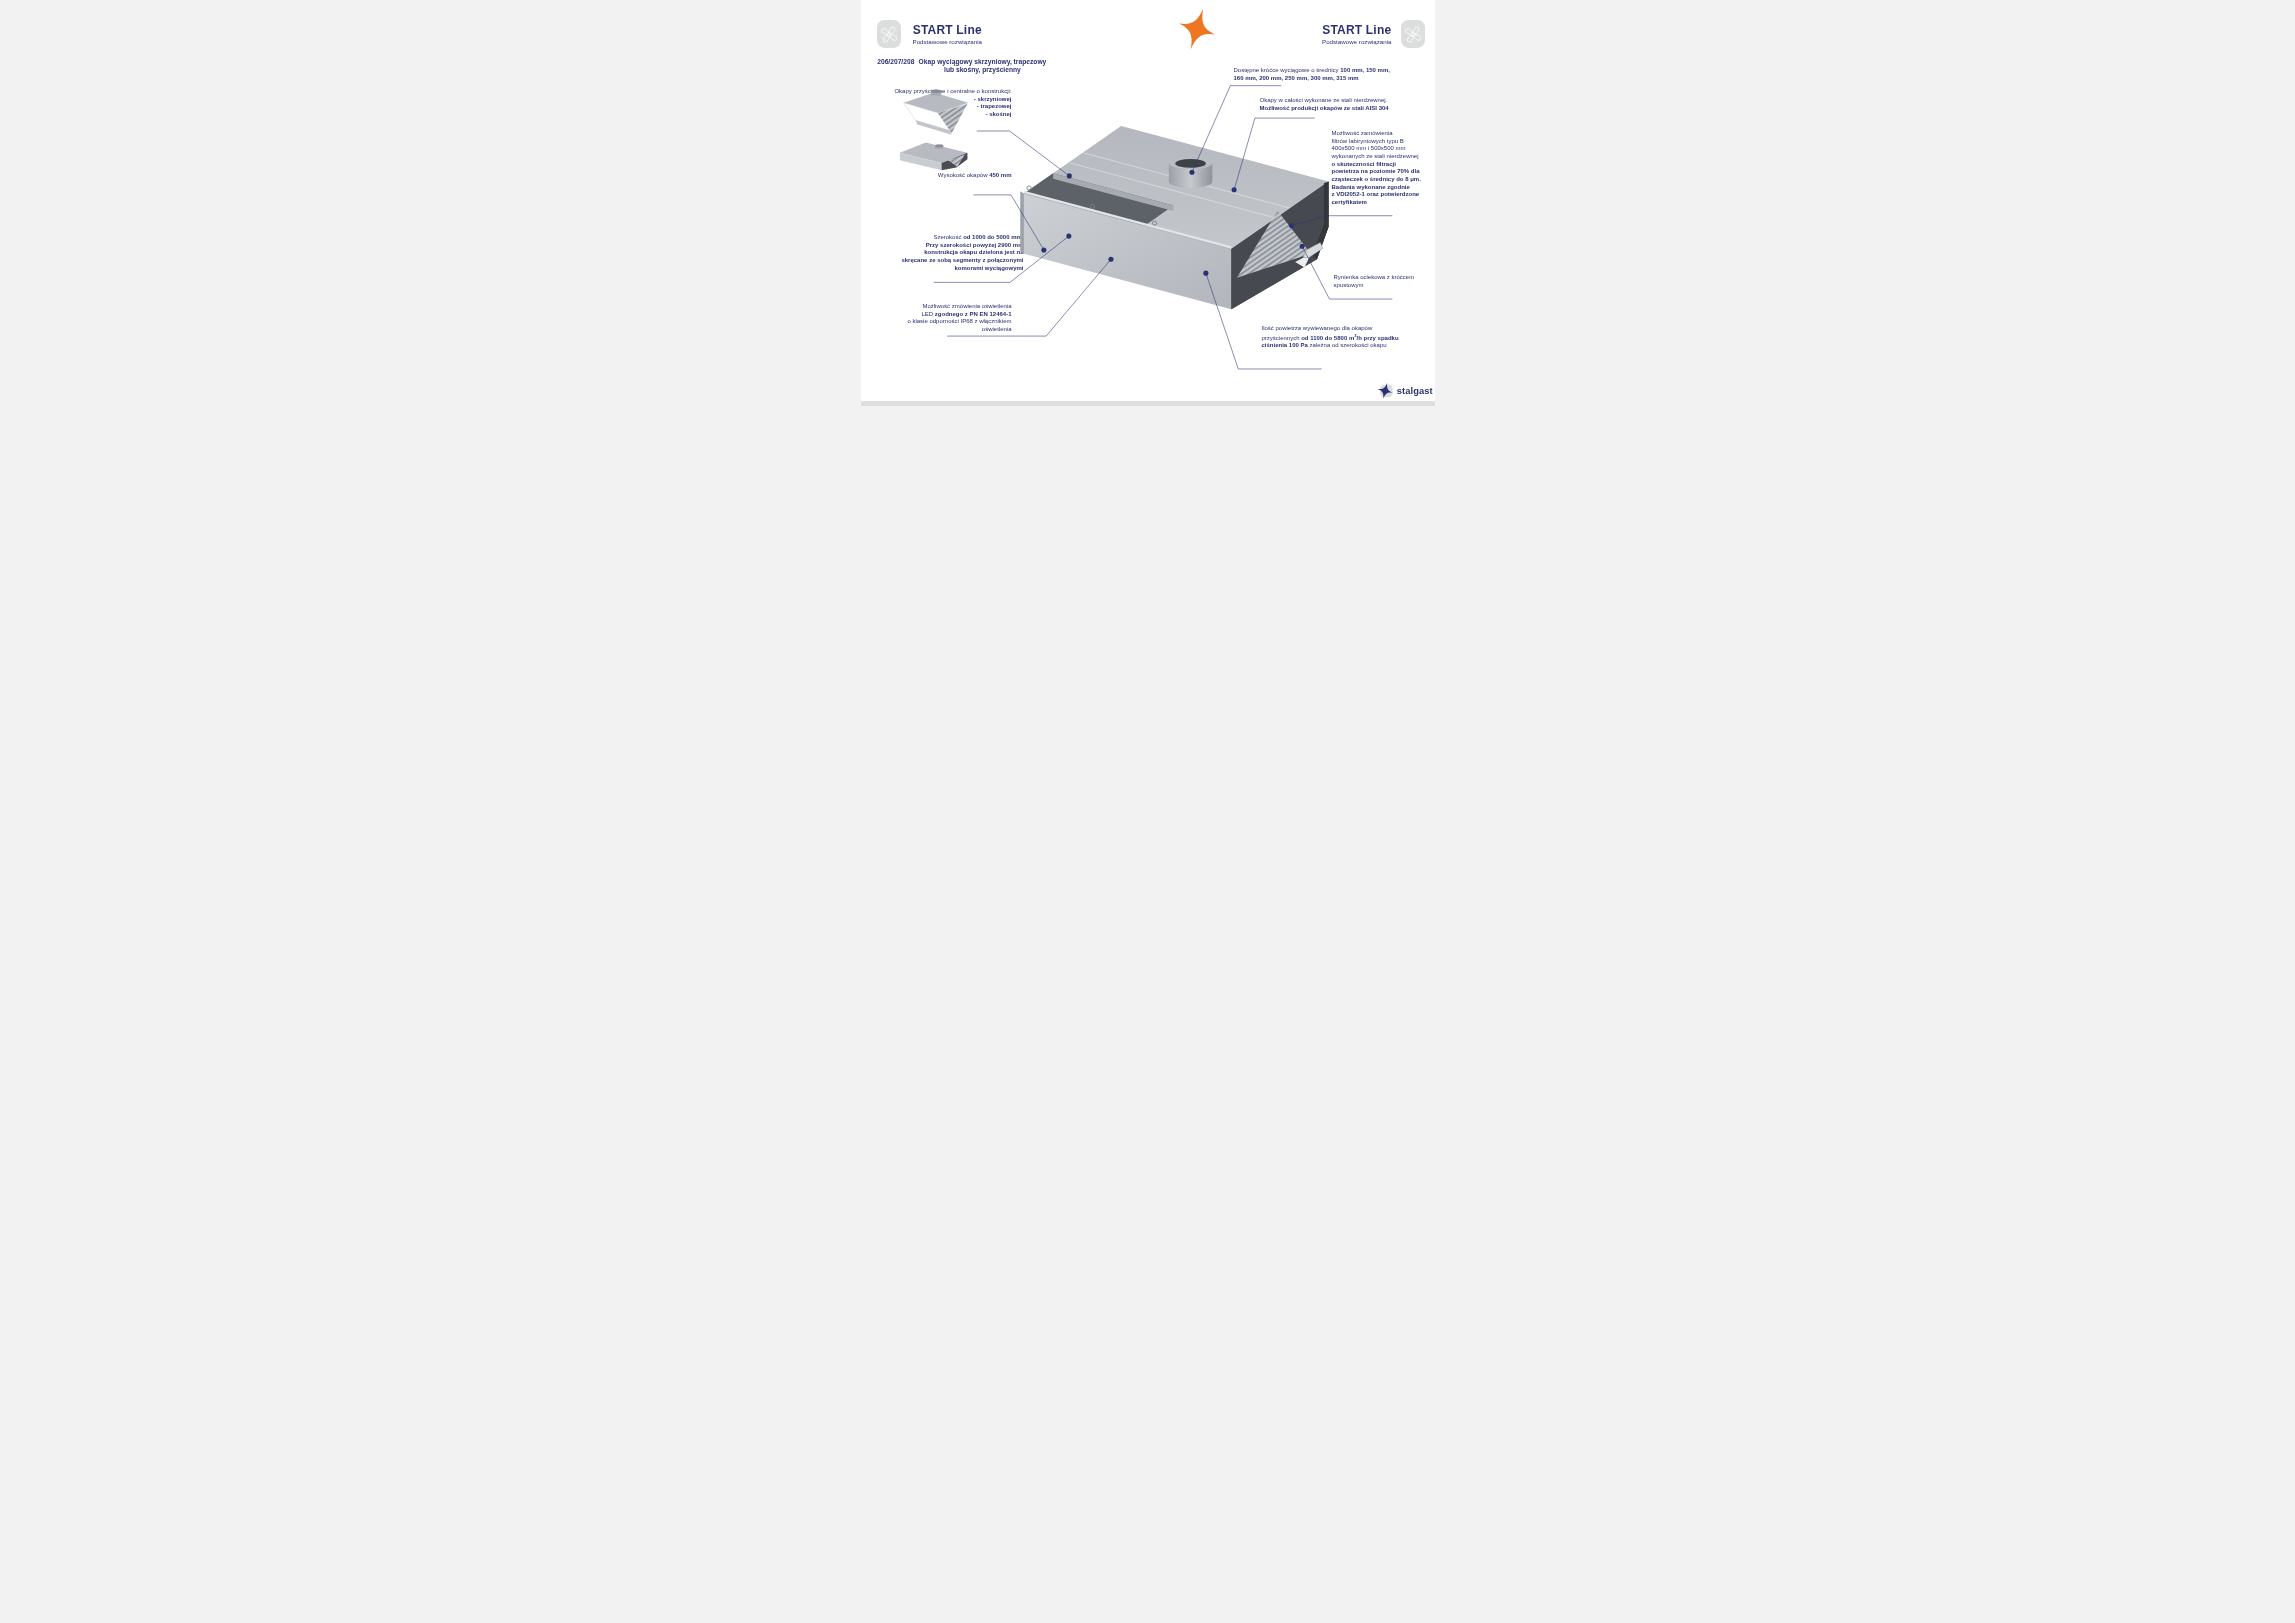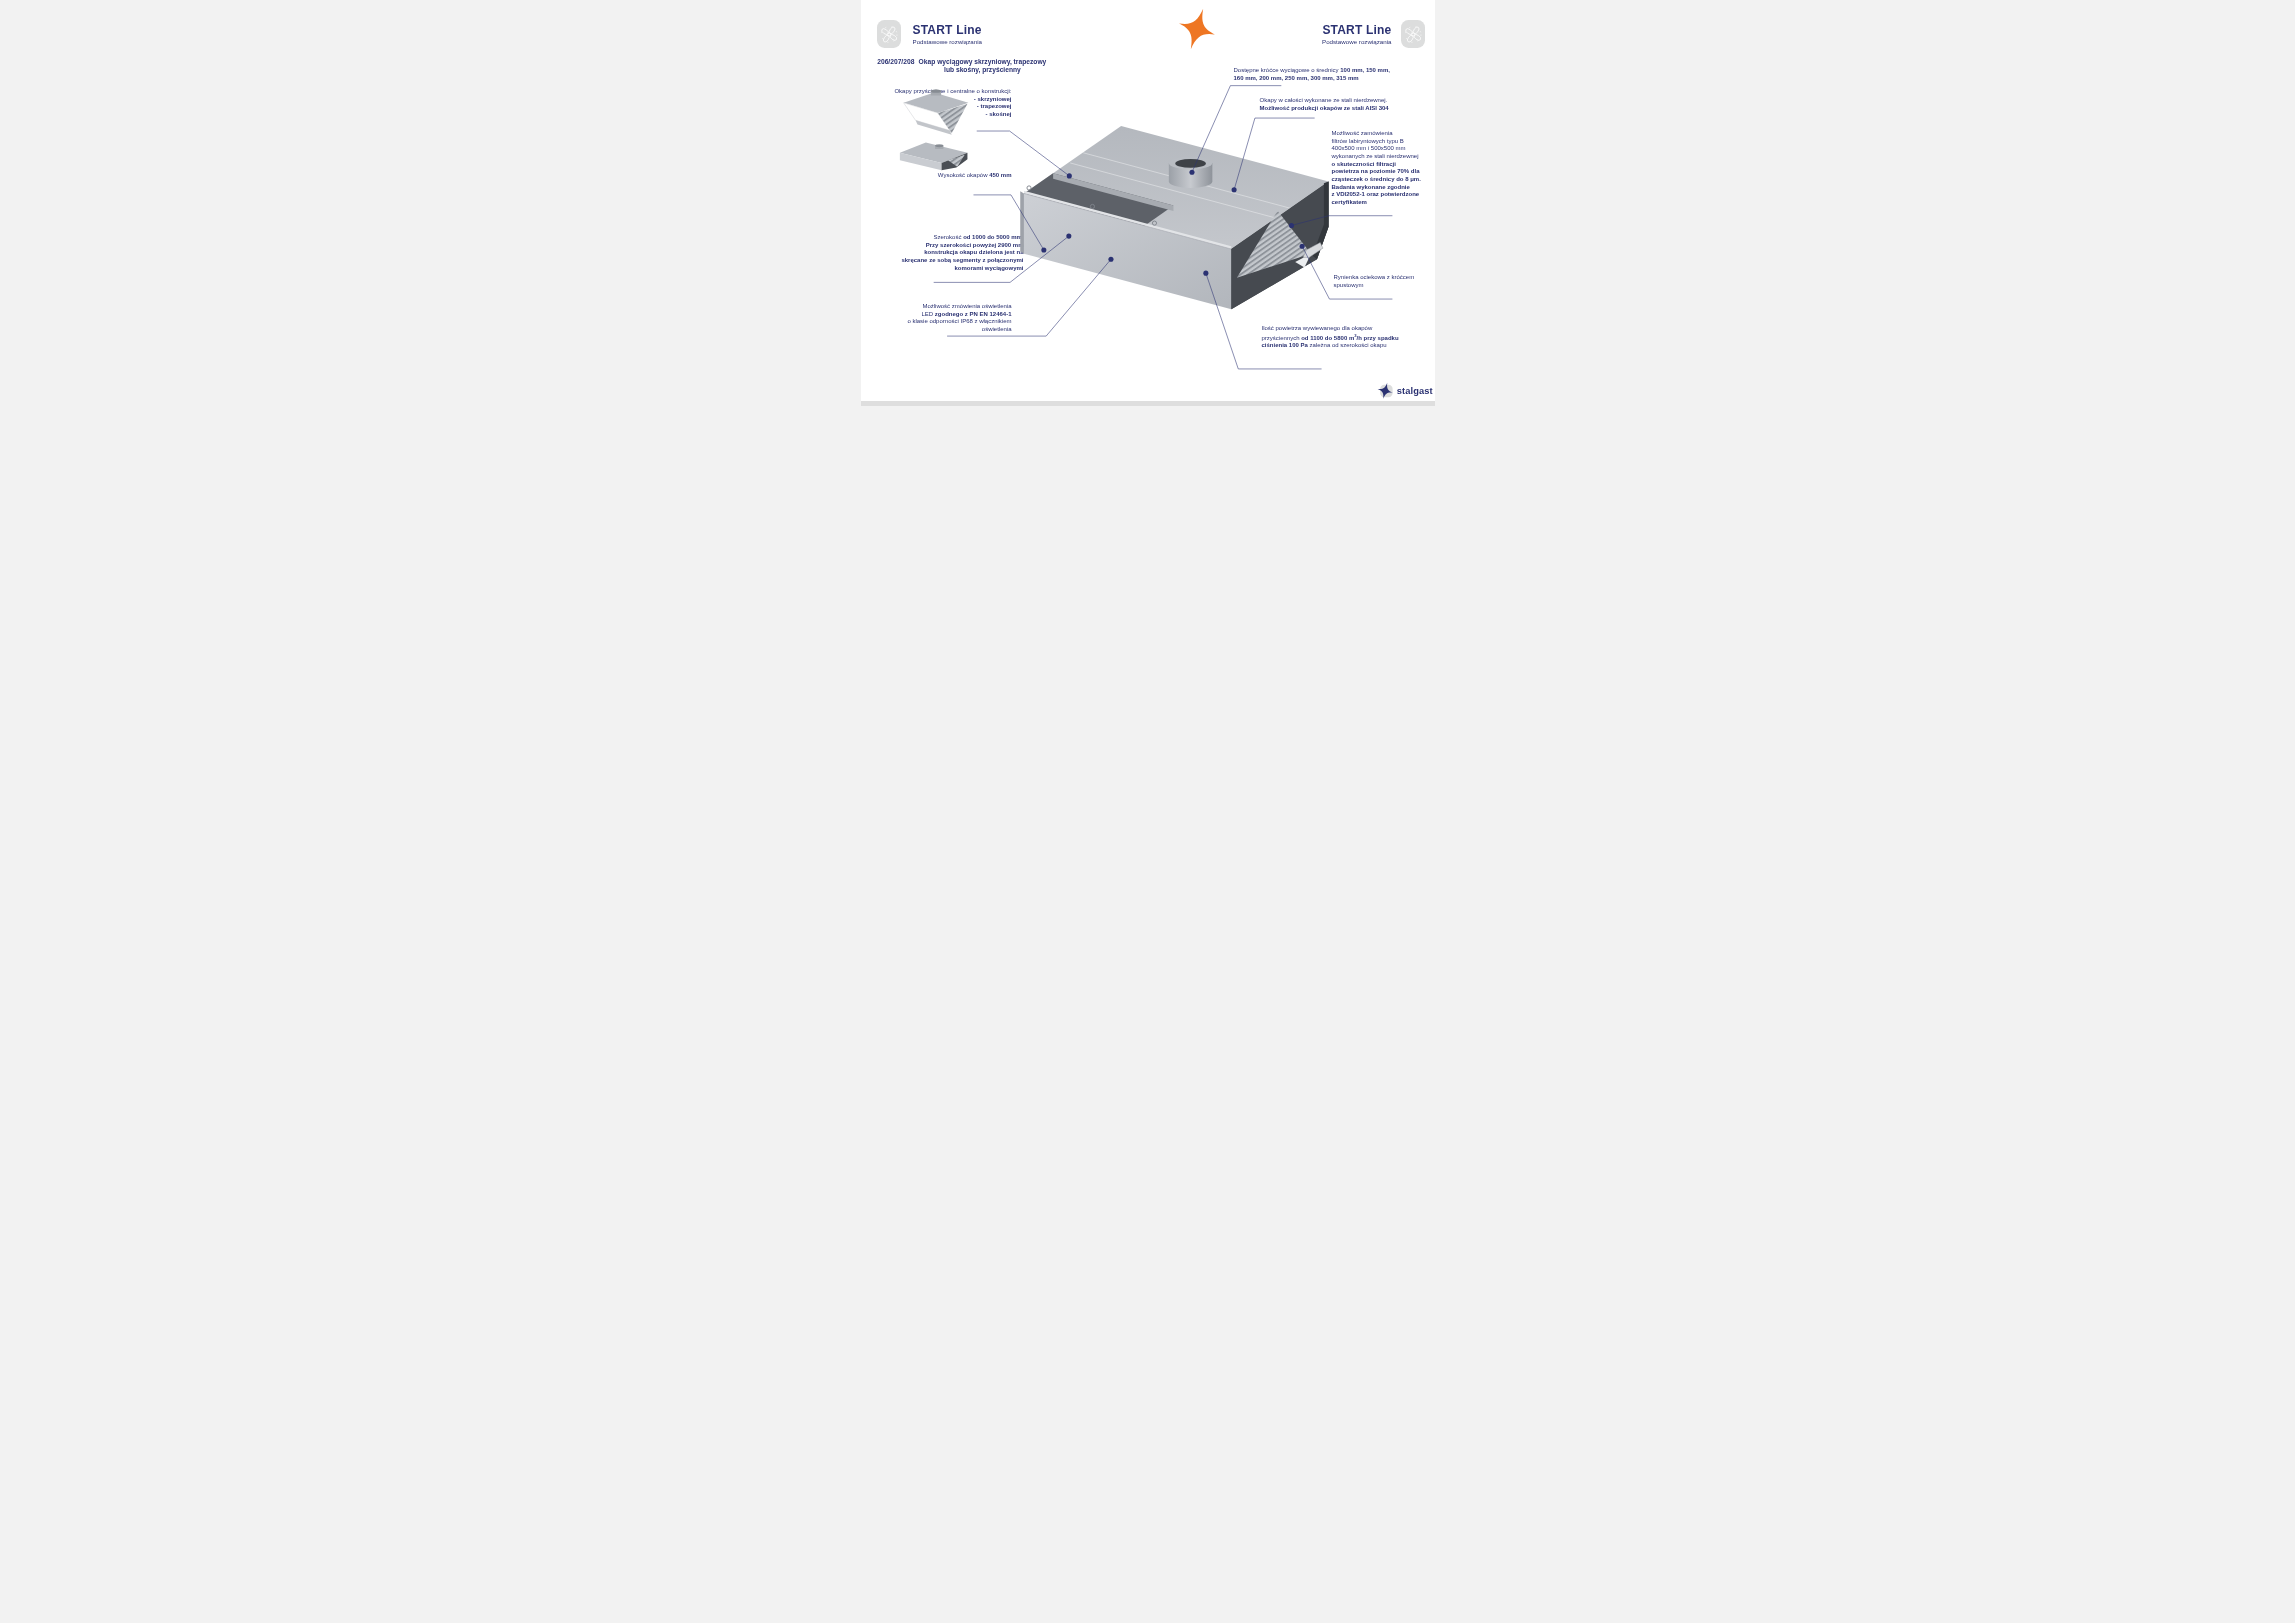--- a/index.html
+++ b/index.html
@@ -4,21 +4,21 @@
 <style>
   html,body{margin:0;padding:0;background:#f2f2f2;}
   .page{position:relative;width:574px;height:406px;margin:0 auto;background:var(--page_bg,#fff);
         font-family:"Liberation Sans", sans-serif;overflow:hidden;}
   .abs{position:absolute;}
   .navy{color:var(--navy,#2b3272);}
   .b{font-weight:700;}
   
   .logo-badge{width:24px;height:28px;border-radius:7.4px;background:var(--logo_gray,#dcdddd);
               display:flex;align-items:center;justify-content:center;}
-  .brand-title{font-size:12px;font-weight:700;letter-spacing:0.2px;}
+  .brand-title{font-size:12px;font-weight:700;letter-spacing:0.2px;text-align:center;}
   .brand-sub{font-size:6.2px;margin-top:0.9px;}
   .hdr-right{text-align:right;}
   
   .headline{display:flex;gap:4.2px;font-size:6.7px;font-weight:700;line-height:1.25;}
   .headline .t2{text-align:center;}
   
   .ann{position:absolute;color:var(--navy,#2b3272);font-size:6px;line-height:1.28;white-space:nowrap;}
   .ra{text-align:right;}
   sup{font-size:4.2px;font-weight:700;}
   

